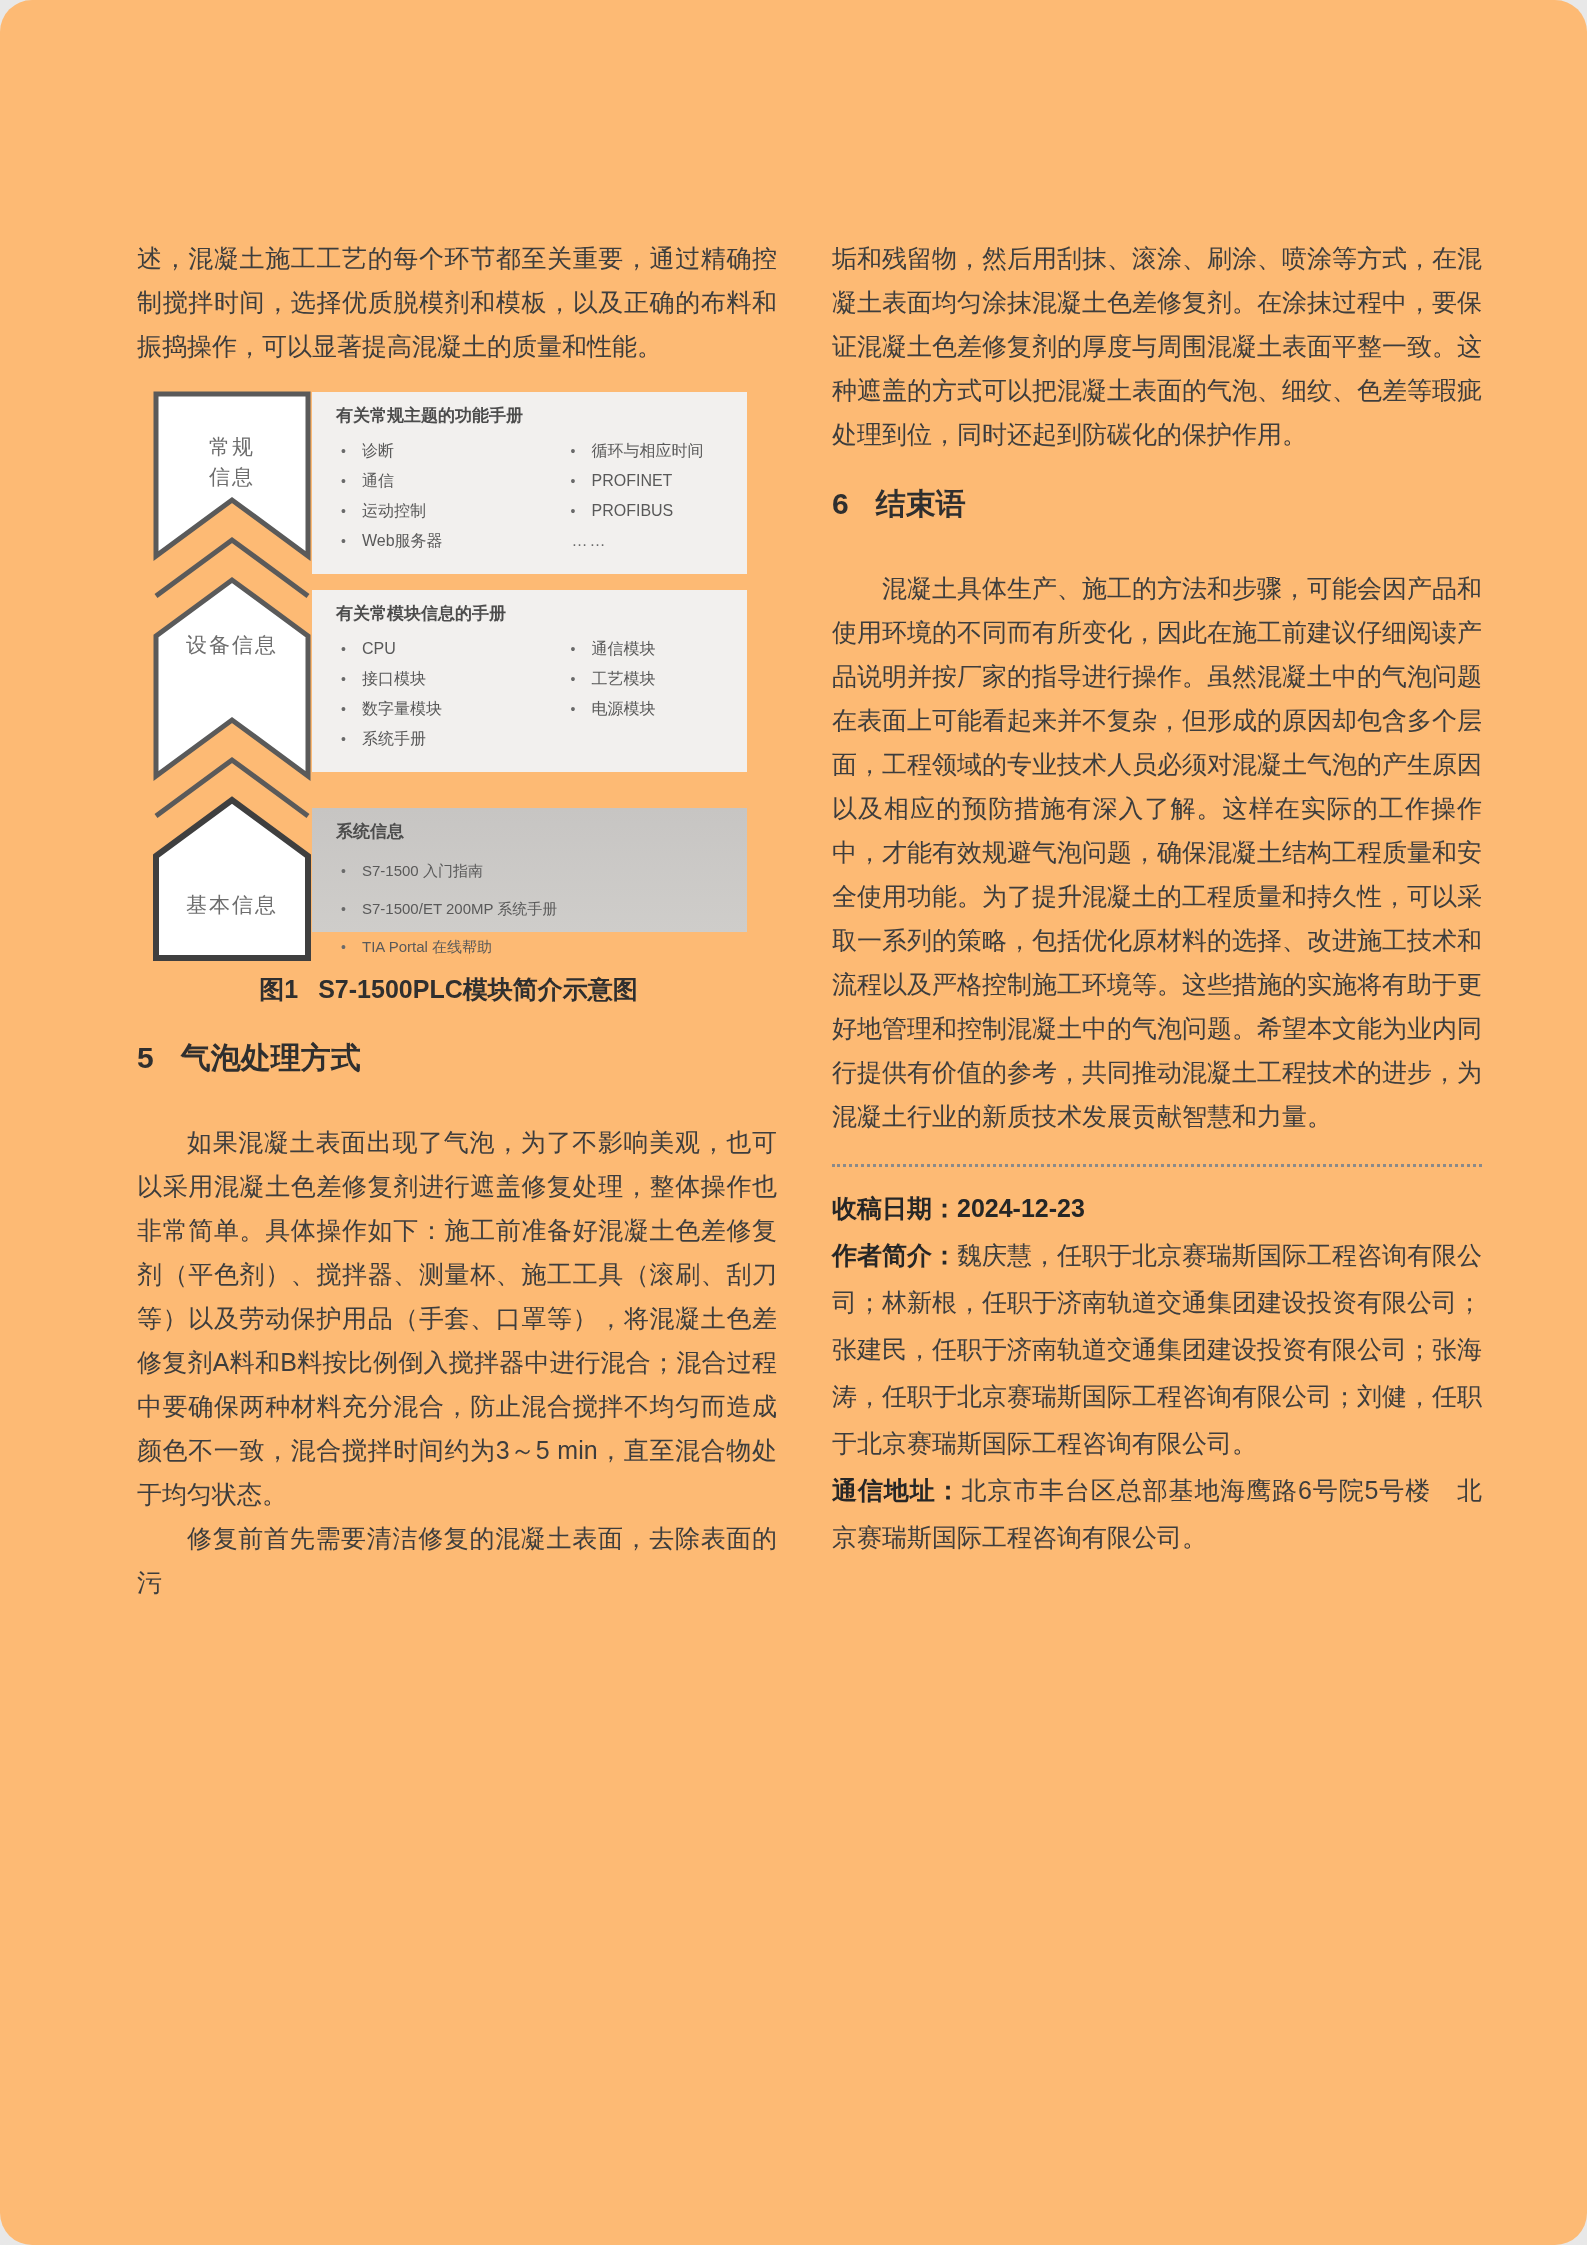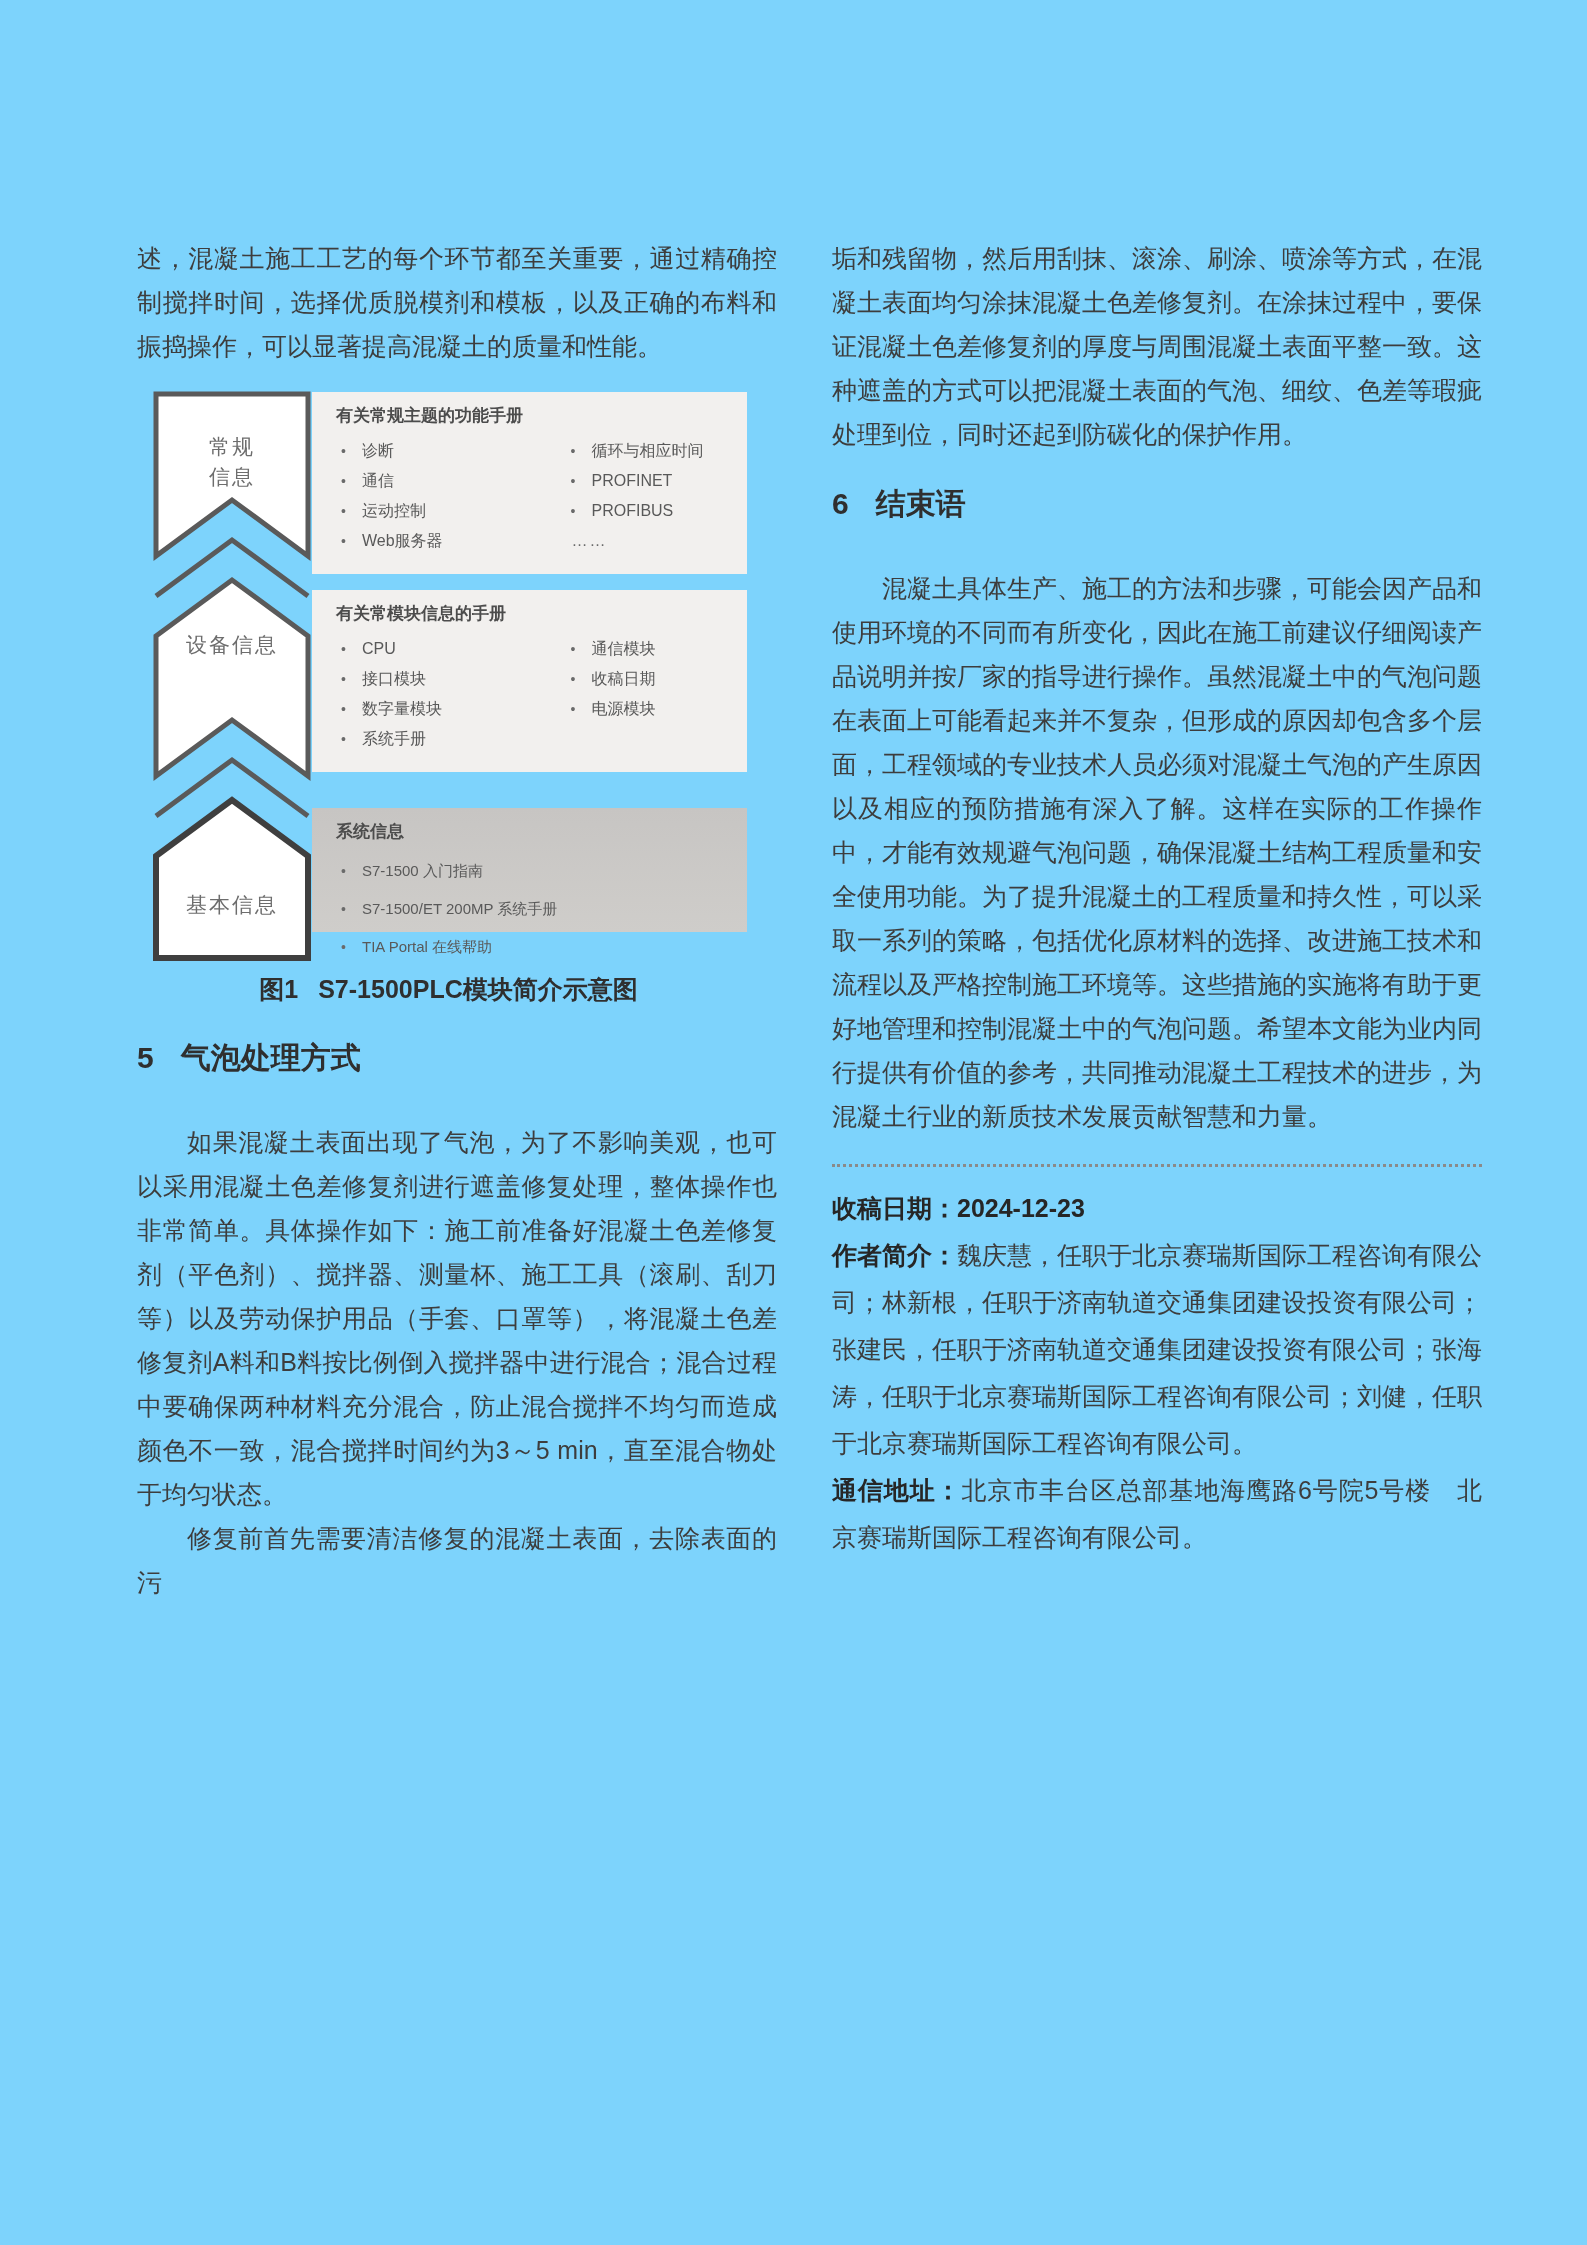--- a/index.html
+++ b/index.html
@@ -4,23 +4,24 @@
 <style>
   html, body { margin: 0; padding: 0; }
   body {
     background: #e8e8e8;
     font-family: "Liberation Sans", "DejaVu Sans", sans-serif;
   }
   .page {
     position: relative;
     width: 1587px;
     height: 2245px;
-    background: #7dd3fc;
+    background: #fdba74;
     overflow: hidden;
     color: #3d3d3d;
+    border-radius: 32px;
   }
 
   
   .col { position: absolute; top: 236px; }
   .col-left  { left: 137px; width: 640px; }
   .col-right { left: 832px; width: 650px; }
 
   .body-text {
     font-size: 25px;
     line-height: 44px;
@@ -162,21 +163,21 @@
               <ul class="fig-list">
                   <li>CPU</li>
                   <li>接口模块</li>
                   <li>数字量模块</li>
                   <li>系统手册</li>
                 </ul>
             </div>
             <div class="fcol">
               <ul class="fig-list">
                   <li>通信模块</li>
-                  <li>收稿日期</li>
+                  <li>工艺模块</li>
                   <li>电源模块</li>
                 </ul>
             </div>
           </div>
         </div>
 
         <div class="fig-box fig-box-3">
           <p class="fig-box-title">系统信息</p>
           <ul class="fig-list fig-list-3">
               <li>S7-1500 入门指南</li>

